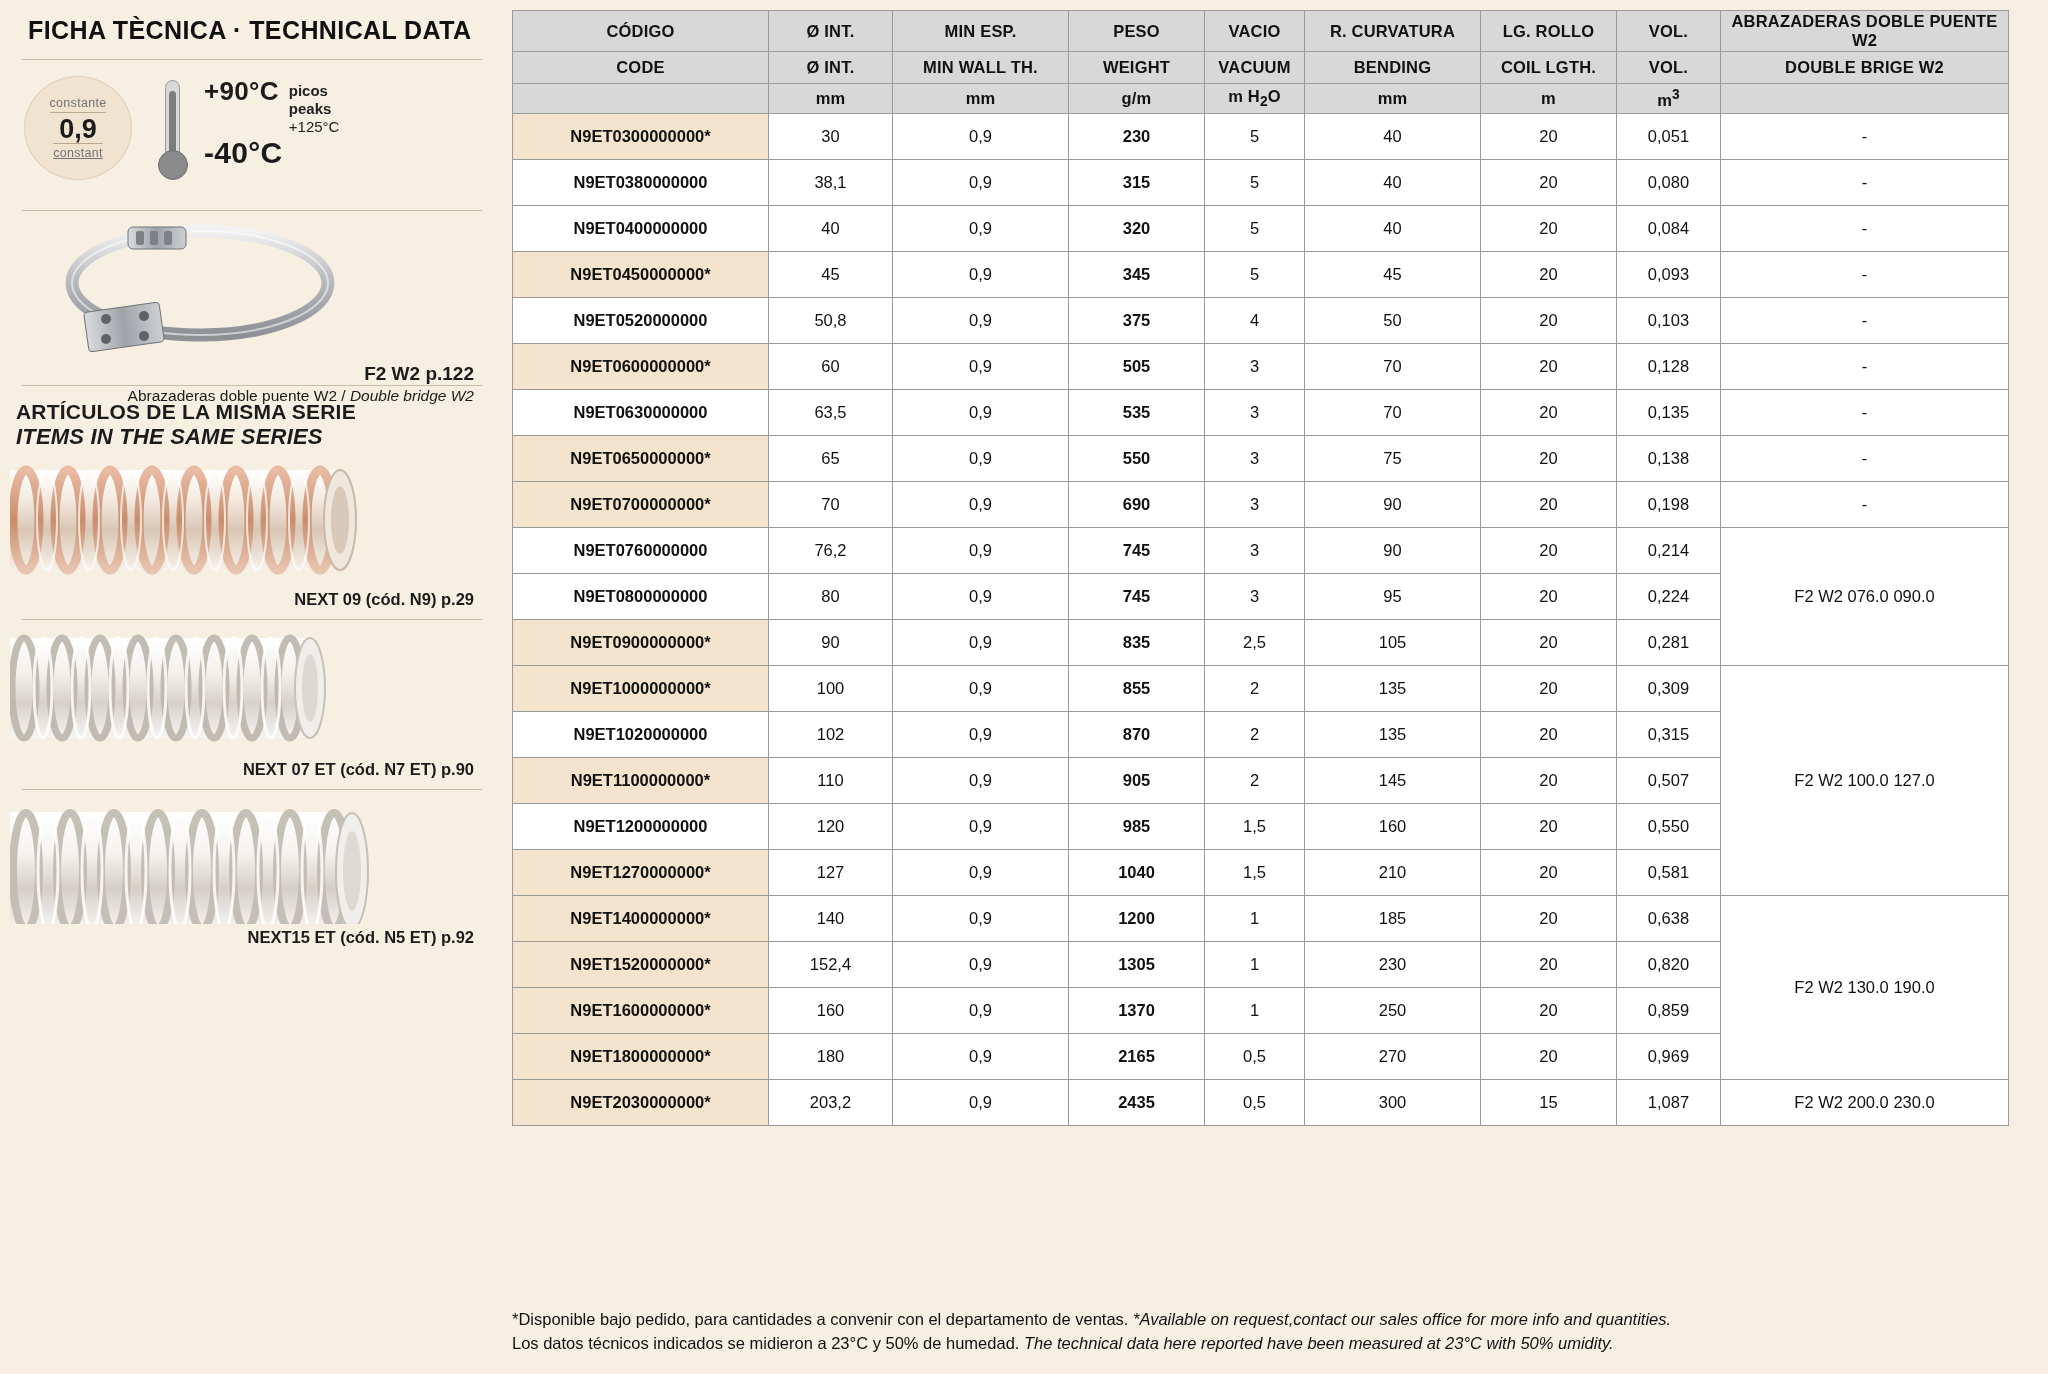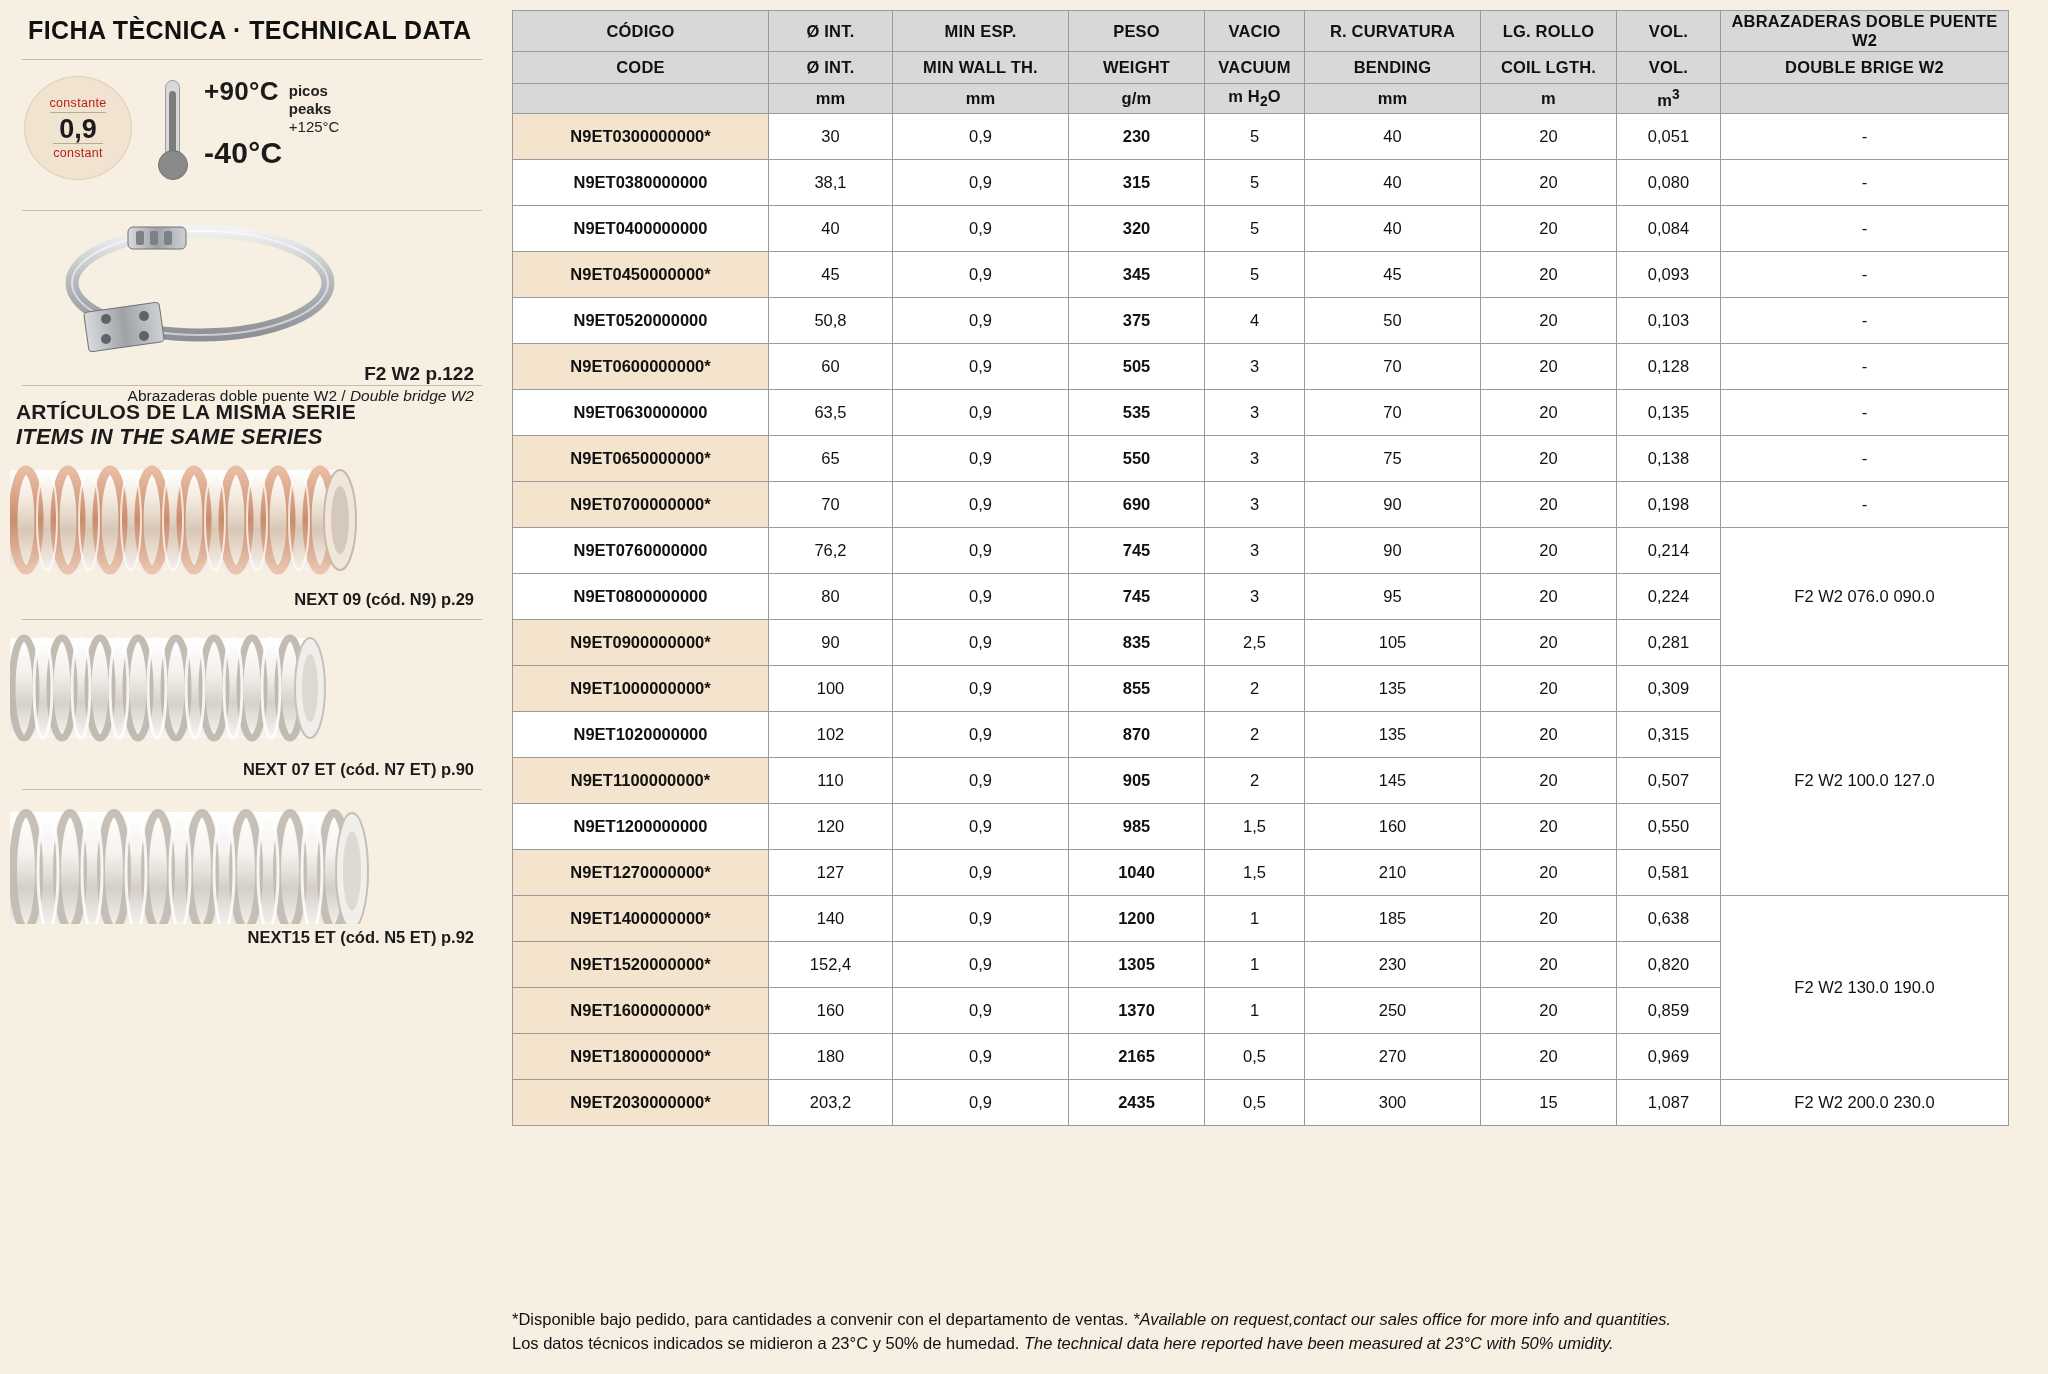--- a/index.html
+++ b/index.html
@@ -27,21 +27,21 @@
   .hr { border-top:1px solid #c9bba6; margin:0 6px 0 12px; }
 
   .temp-row { display:flex; align-items:flex-start; padding:16px 0 6px 14px; }
 
   .const-badge {
     width:108px; height:104px; border-radius:50%;
     background:#f0e3cf; border:1px solid #ded0b8;
     display:flex; flex-direction:column; align-items:center; justify-content:center;
     margin-right:14px;
   }
-  .const-badge .lbl { font-size:12.5px; letter-spacing:.3px; color:#b91c1c; }
+  .const-badge .lbl { font-size:12.5px; letter-spacing:.3px; color:#737373; }
   .const-top { border-bottom:1px solid #b9a98e; padding-bottom:2px; margin-bottom:2px;}
   .const-val { font-size:27px; font-weight:bold; line-height:1.05; }
 
   .thermo { position:relative; width:46px; height:108px; margin:2px 8px 0 4px; }
   .thermo .stem {
     position:absolute; left:15px; top:2px; width:15px; height:78px;
     background:#d9d9d9; border:1px solid #9a9a9a; border-radius:8px 8px 0 0;
   }
   .thermo .stem .fill {
     position:absolute; left:3px; right:3px; top:10px; bottom:0; background:#7d7d7d; border-radius:4px;
@@ -115,21 +115,21 @@
 
   <div class="left">
 
     <div class="fdt-title">FICHA TÈCNICA · TECHNICAL DATA</div>
     <div class="hr"></div>
 
     <div class="temp-row">
       <div class="const-badge">
         <div class="lbl const-top">constante</div>
         <div class="const-val">0,9</div>
-        <div class="lbl" style="border-top:1px solid #b9a98e; padding-top:2px;">constant</div>
+        <div class="lbl" style="border-top:1px solid #b9a98e; padding-top:2px;text-decoration:underline;">constant</div>
       </div>
 
       <div class="thermo">
         <div class="stem">
             <div class="fill"></div>
           </div>
         <div class="bulb"></div>
       </div>
 
       <div class="stack" style="display:flex;flex-direction:column;">

